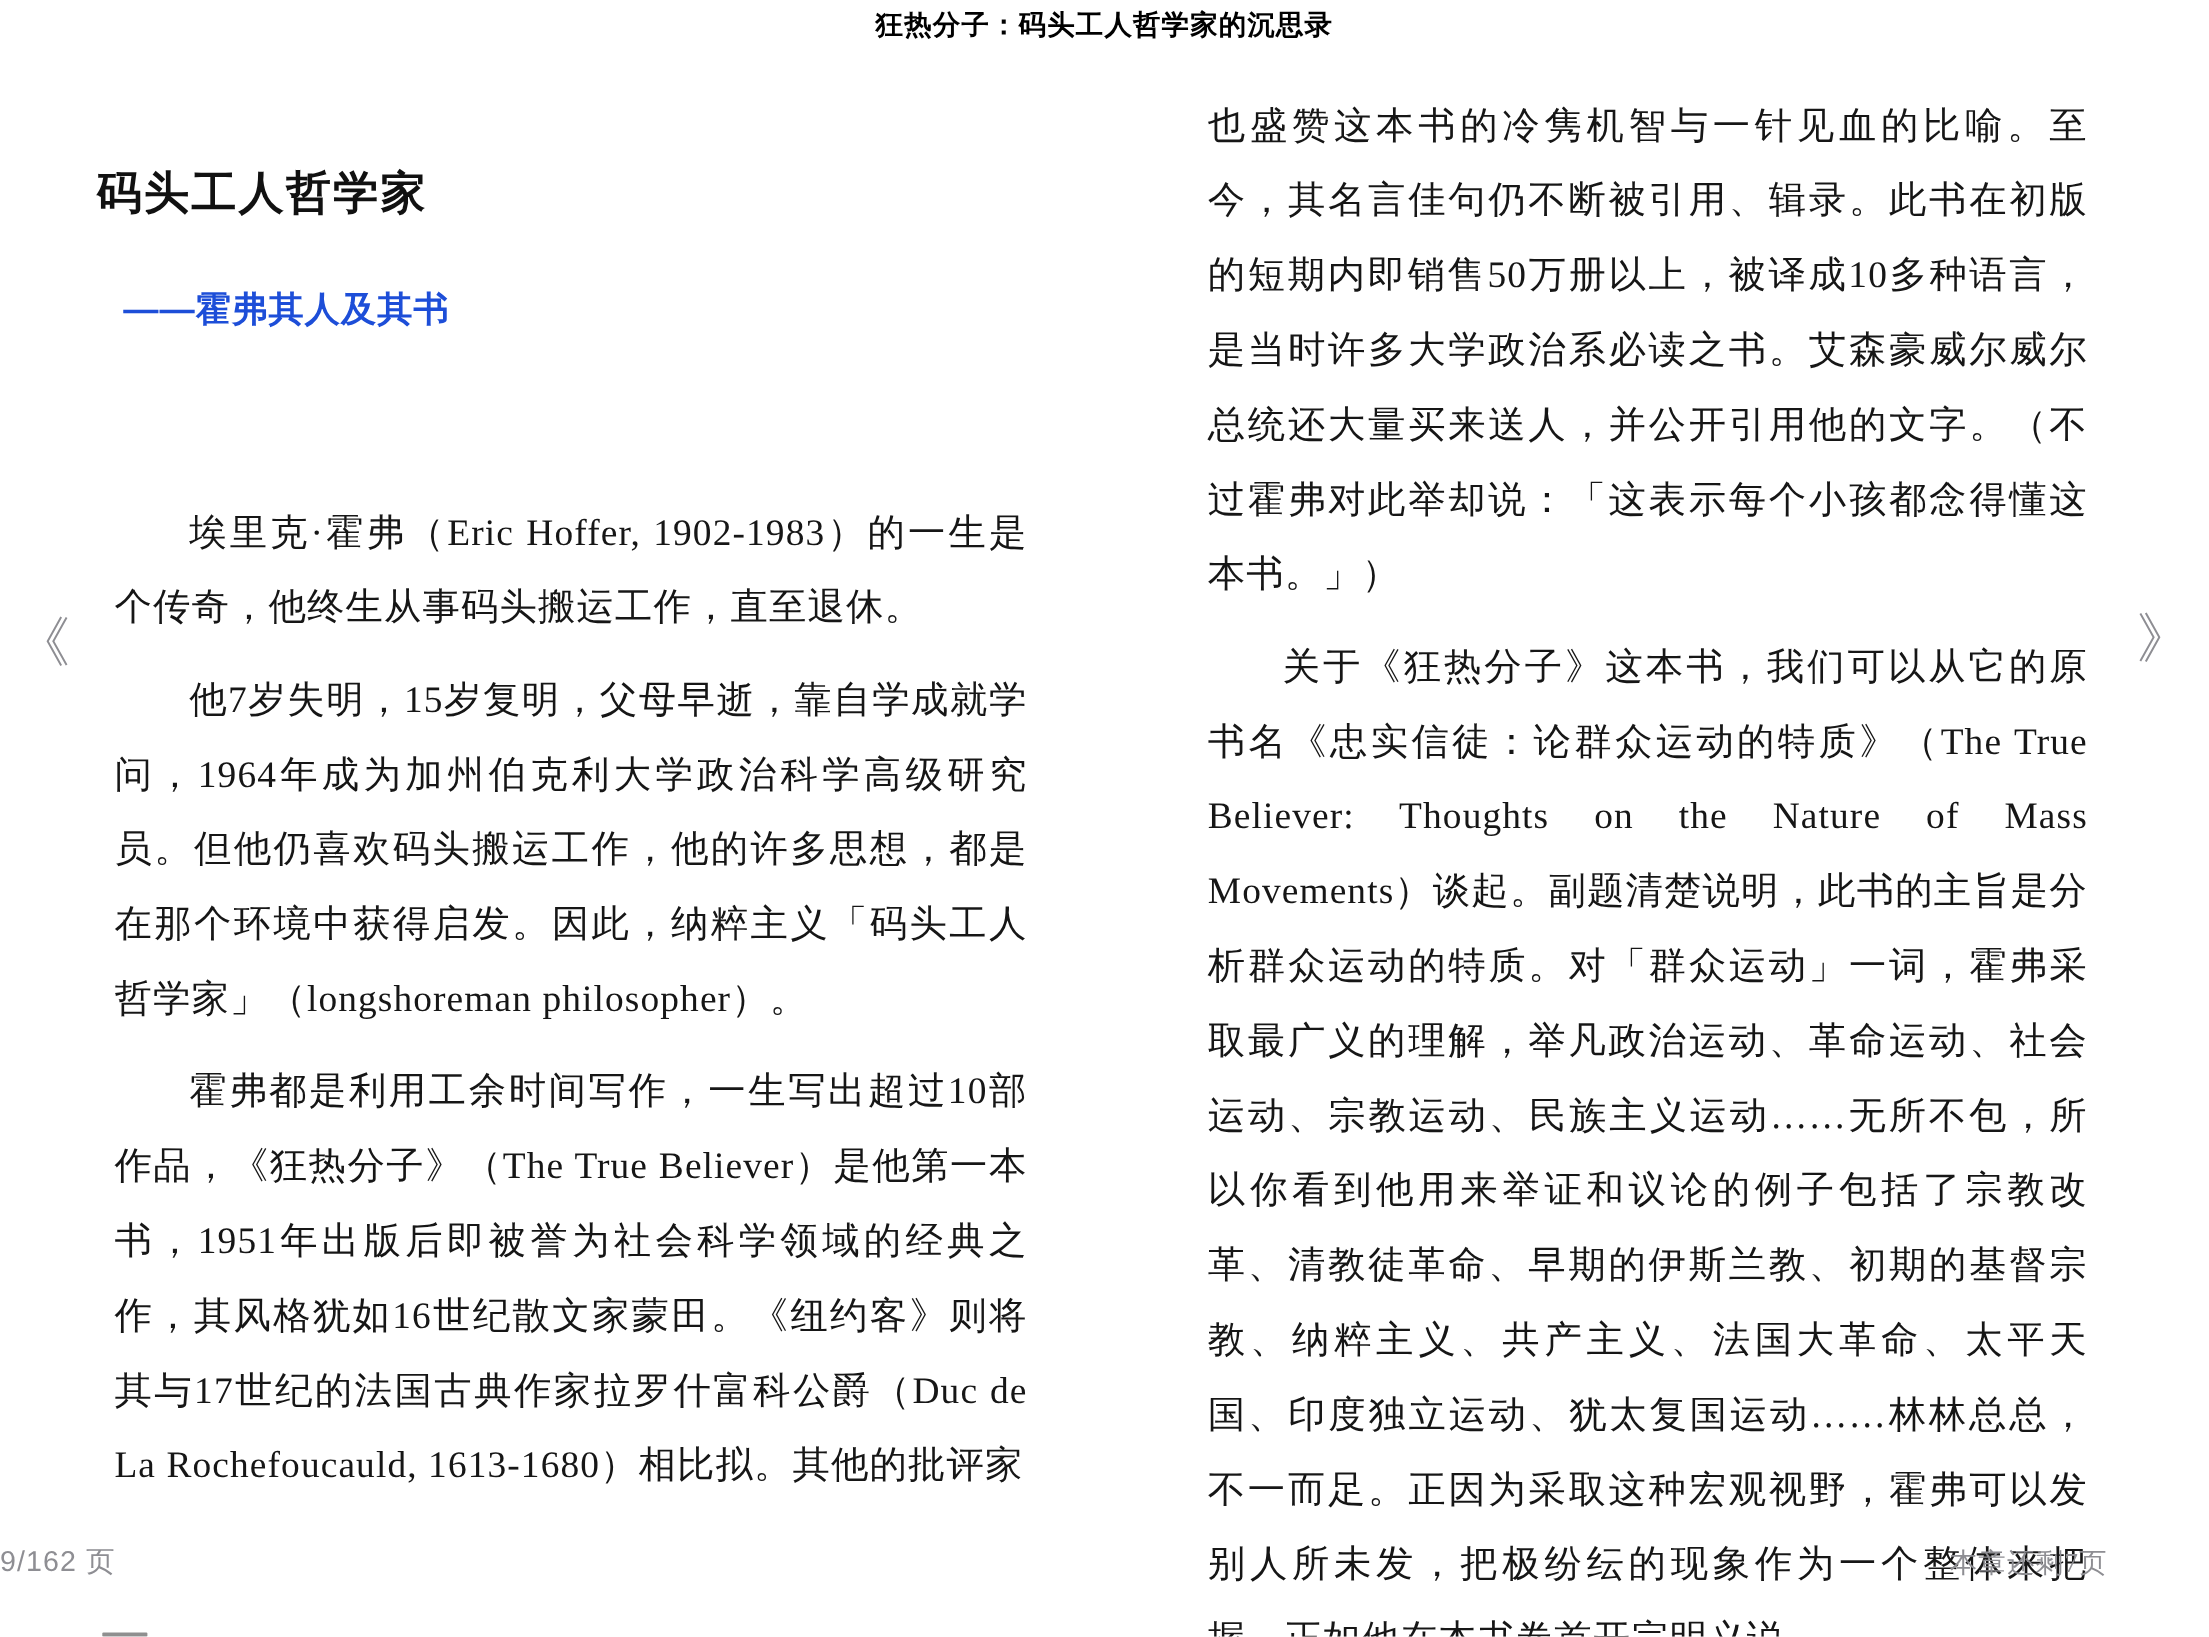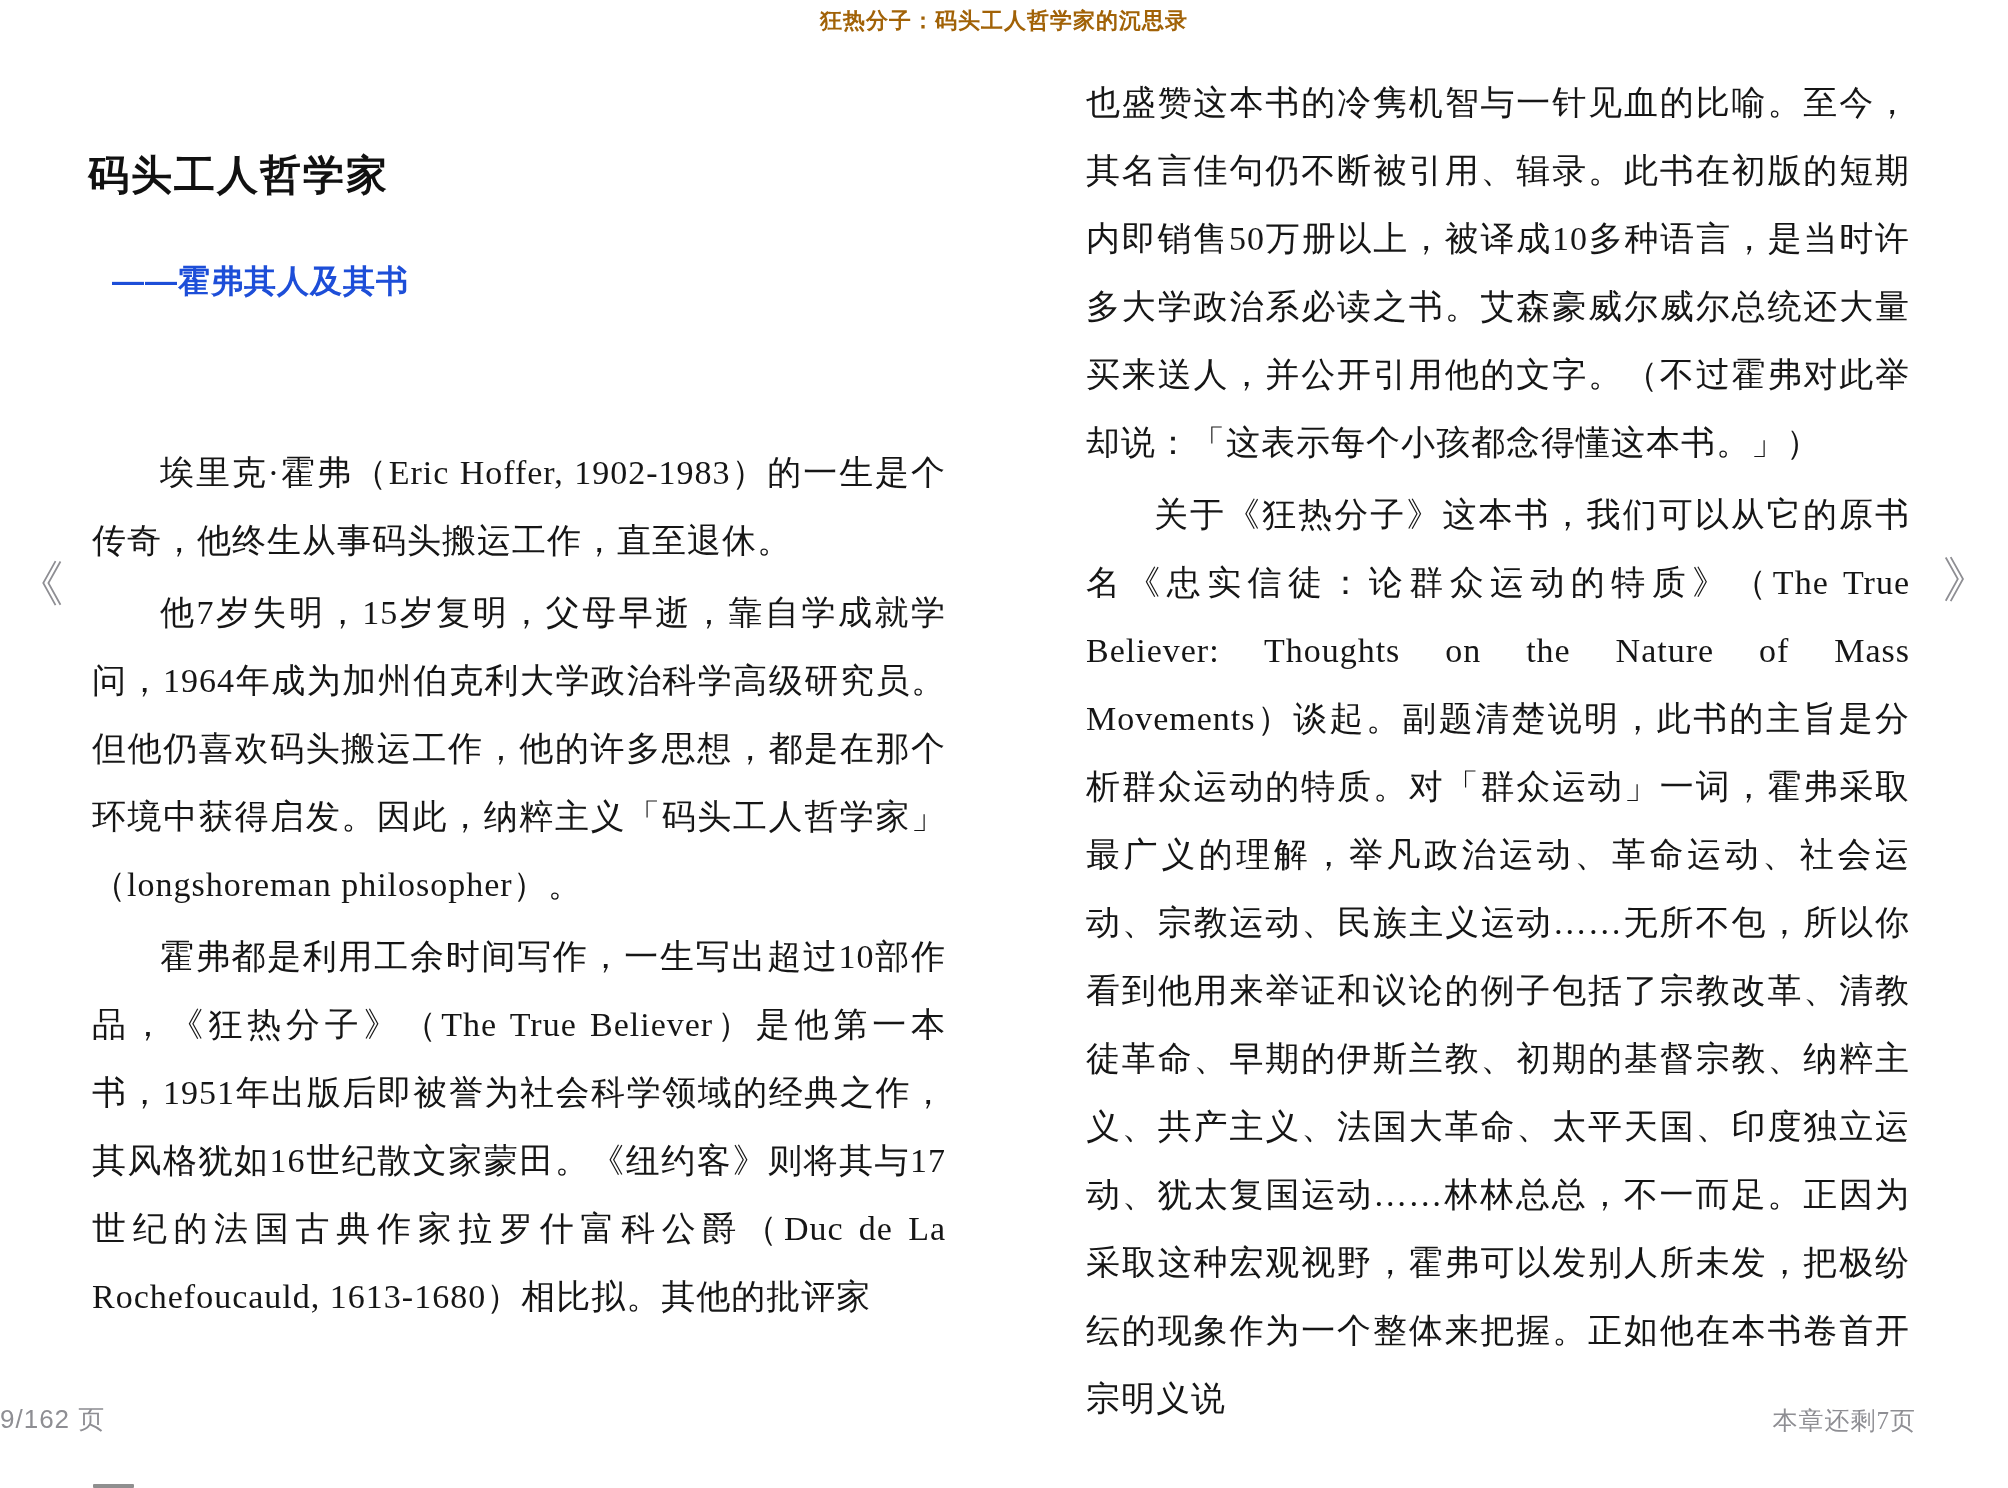--- a/index.html
+++ b/index.html
@@ -11,24 +11,24 @@
     background: #ffffff;
     overflow: hidden;
     font-family: "Liberation Sans", "DejaVu Sans", sans-serif;
   }
 
   
   .app-header {
     position: absolute;
     top: 6px; left: 0; right: 0;
     text-align: center;
-    font-size: 22px;
+    font-size: 25px;
     font-weight: 700;
     letter-spacing: 1px;
-    color: #a16207;
+    color: #000000;
   }
 
   
   .nav-arrow {
     position: absolute;
     font-size: 50px;
     line-height: 72px;
     color: #8e8e93;
     cursor: pointer;
     user-select: none;
@@ -75,21 +75,21 @@
     position: absolute;
     left: 0; right: 0;
     font-size: 34px;
     line-height: 68px;
     letter-spacing: 1px;
     text-align: justify;
   }
   .body-left  { top: 435px; }
   .body-right { top: 65px;  }
 
-  .body-text p { margin: 4px; text-indent: 2em; }
+  .body-text p { margin: 16px; text-indent: 2em; }
   .body-text p.cont { text-indent: 0; }
 
   
   .page-indicator {
     position: absolute;
     top: 1402px; left: 0; right: 0;
     font-size: 26px;
     color: #8e8e93;
     letter-spacing: 1px;
   }

